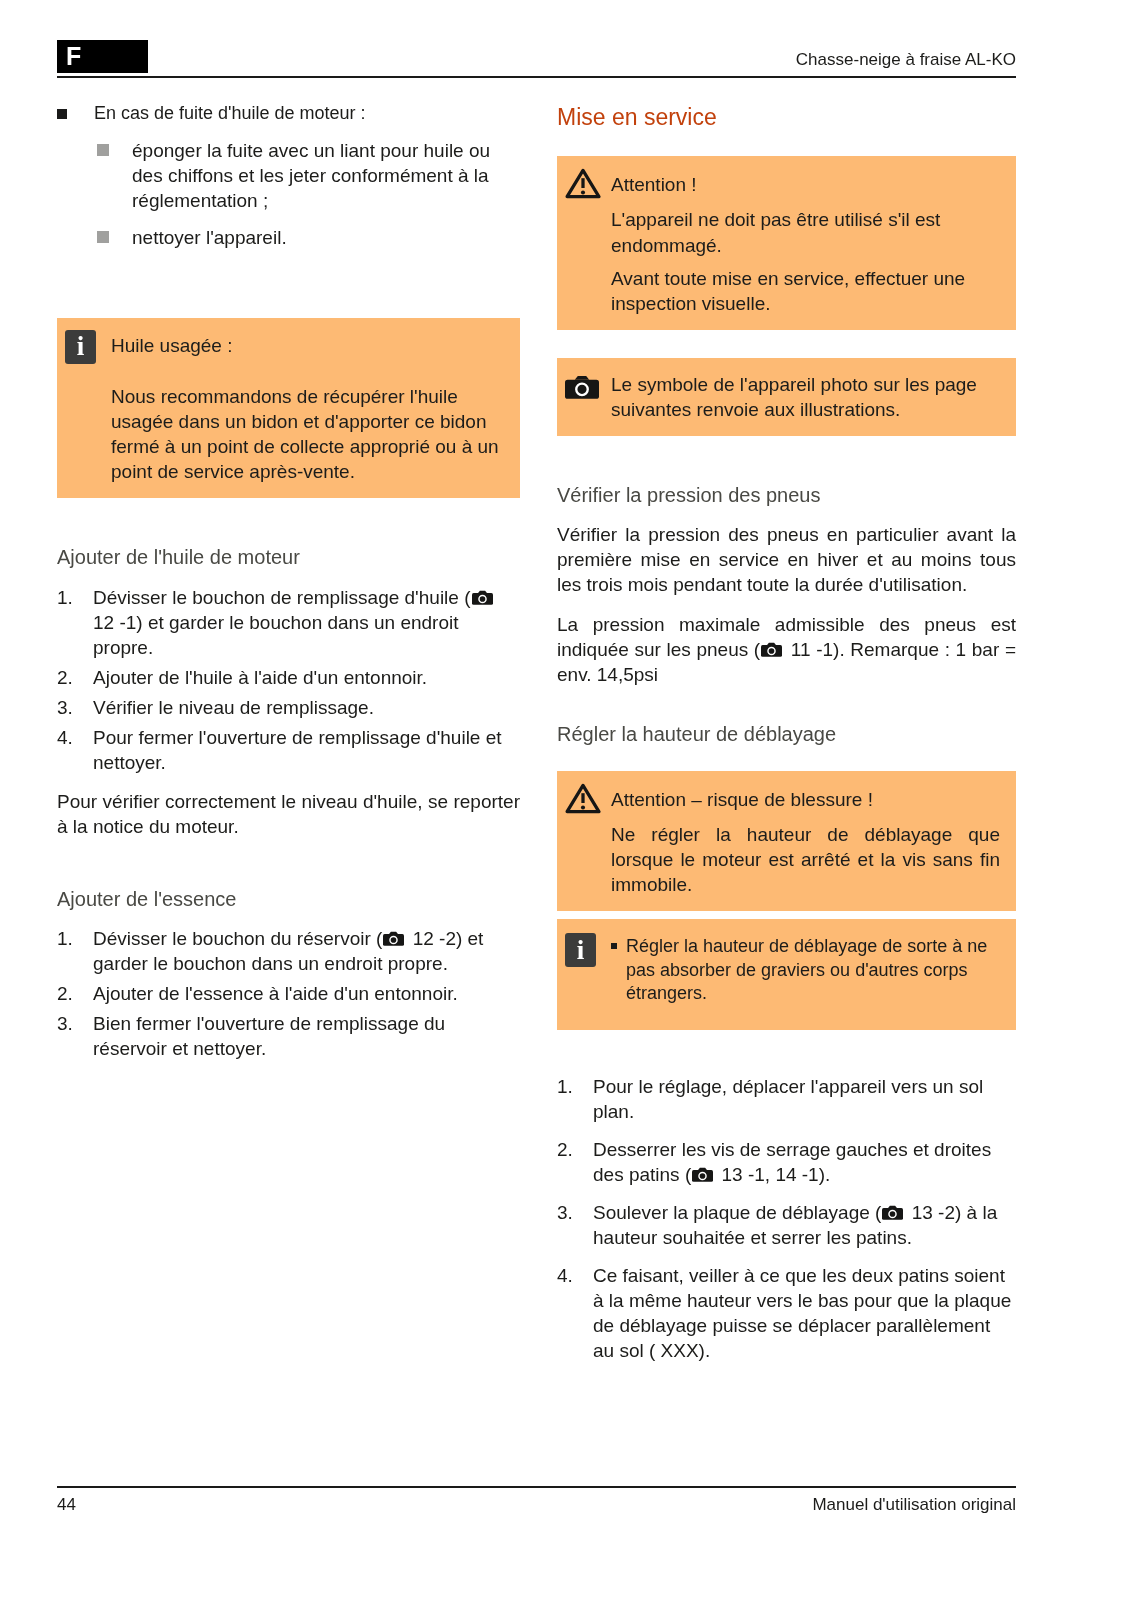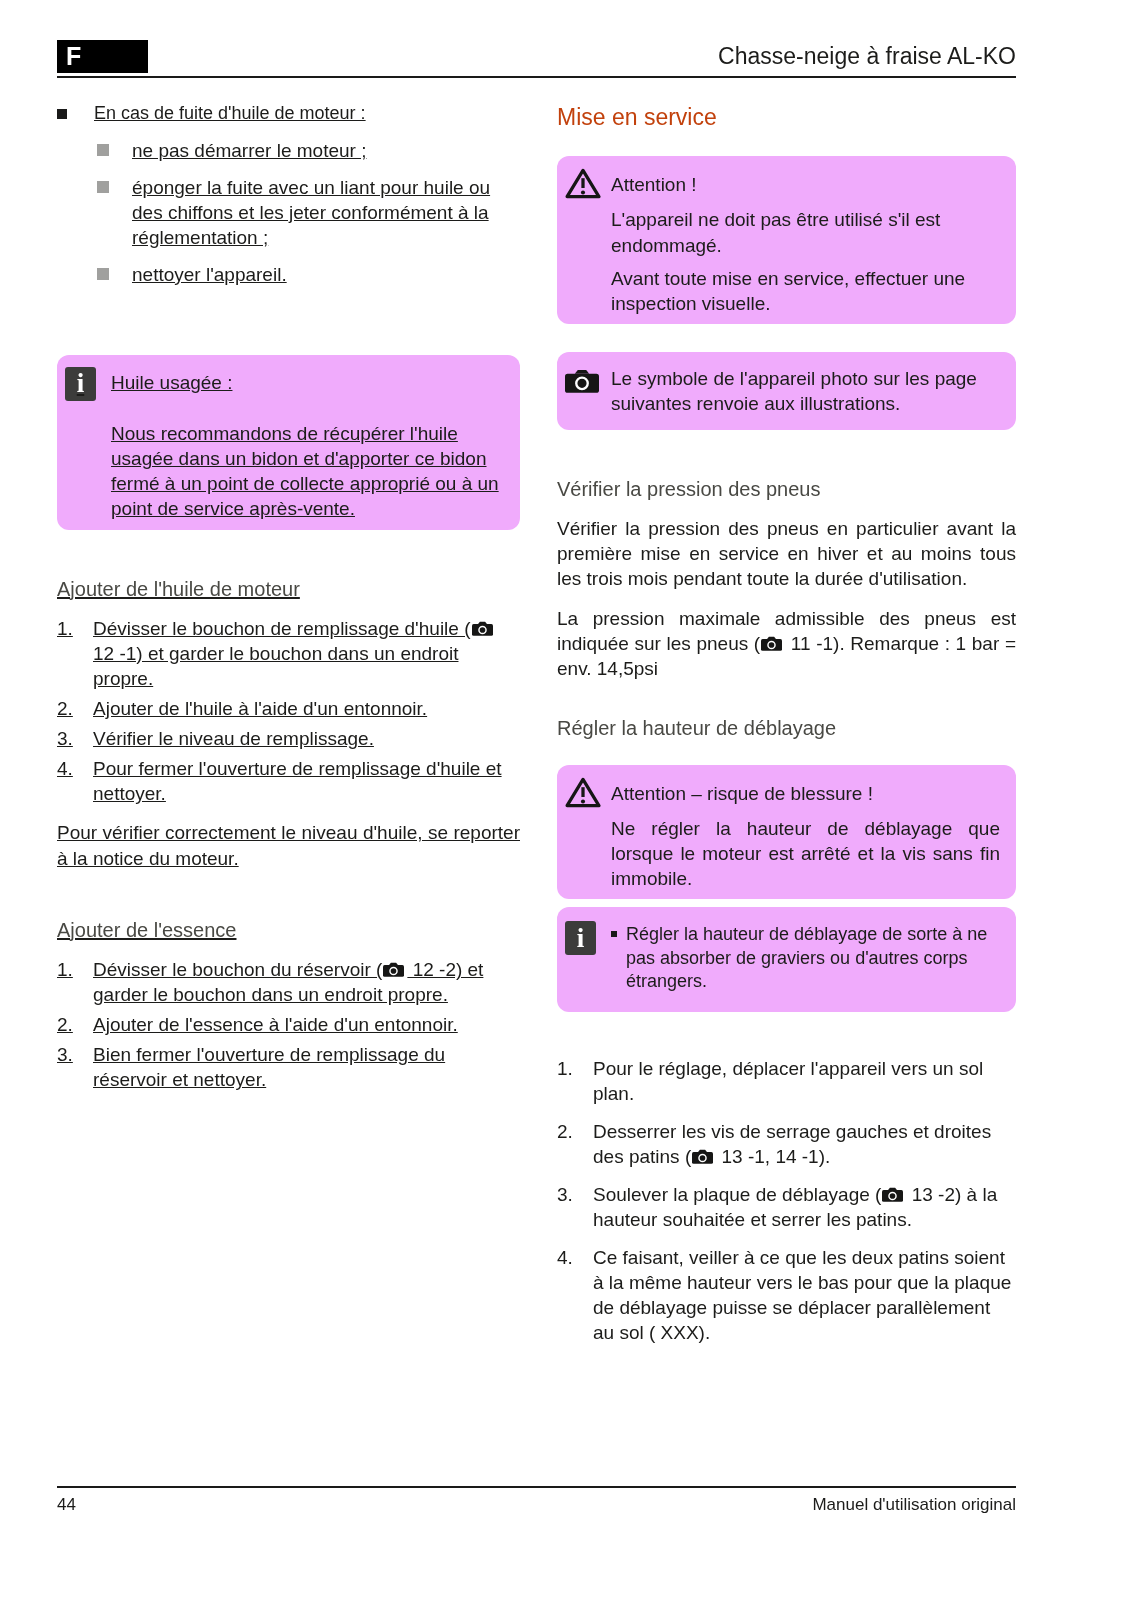--- a/index.html
+++ b/index.html
@@ -5,42 +5,42 @@
   * { margin:0; padding:0; box-sizing:border-box; }
   html,body { background:#ffffff; }
   body { font-family:"Liberation Sans", sans-serif; color:#1c1c1a; }
   .page { position:relative; width:1128px; height:1601px; background:#fff; overflow:hidden; margin:0 auto; }
   .inner { padding:40px 112px 0 57px; }
 
   
   .hdr { display:flex; justify-content:space-between; align-items:flex-end; }
   .lang-badge { width:91px; height:33px; background:#000; color:#fff; font-weight:bold;
                 font-size:25px; line-height:33px; padding-left:9px; }
-  .hdr-right { font-size:23px; padding-bottom:3px; }
+  .hdr-right { font-size:17px; padding-bottom:3px; }
   .hr { height:2px; background:#1a1a19; margin-top:3px; }
 
   
   .cols { display:flex; gap:37px; margin-top:24px; font-size:19px; line-height:1.32; }
-  .col-left  { width:463px;text-decoration:underline; }
+  .col-left  { width:463px; }
   .col-right { width:459px; }
 
   
   .li { display:flex; align-items:flex-start; }
   .li-text { flex:1 1 auto; min-width:0; }
   .m-num    { flex:0 0 36px; }
   .m-blacksq{ flex:0 0 10px; height:10px; background:#1a1a19; margin:7px 27px 0 0; }
   .m-graysq { flex:0 0 12px; height:12px; background:#a0a09e; margin:6px 23px 0 0; }
   .m-tinysq { flex:0 0 6px;  height:6px;  background:#1a1a19; margin:8px 9px 0 0; }
 
   .toplist .li-text { font-size:18px; }
   .sublist { margin-left:40px; margin-top:12px; }
   .sublist .li { margin-bottom:12px; }
 
   
-  .nbox { background:#f0abfc; display:grid; grid-template-columns:46px 1fr; padding:12px 16px 8px 8px;border-radius:12px; }
+  .nbox { background:#fdba74; display:grid; grid-template-columns:46px 1fr; padding:12px 16px 14px 8px; }
   .nbox-icon { grid-column:1; }
   .nbox-body { grid-column:2; }
   .nbox-title { padding-top:3px; }
   .info-icon { display:flex; align-items:center; justify-content:center; width:31px; height:34px;
                background:#3c3c3b; color:#fff; border-radius:3px;
                font-family:"Liberation Serif", serif; font-weight:bold; font-size:27px; }
   .warn-icon svg { display:block; }
 
   .oil-box { margin-top:68px; }
   .tinylist { margin-top:14px; }
@@ -97,24 +97,20 @@
       <section class="col-left">
         <div class="toplist">
             <div class="li">
               <span class="m-blacksq"></span>
               <span class="li-text">En cas de fuite d'huile de moteur :</span>
             </div>
           </div>
         <div class="sublist">
             <div class="li">
               <span class="m-graysq"></span>
-              <span class="li-text">ne pas démarrer le moteur ;</span>
-            </div>
-            <div class="li">
-              <span class="m-graysq"></span>
               <span class="li-text">éponger la fuite avec un liant pour huile ou des chiffons et les jeter conformément à la réglementation ;</span>
             </div>
             <div class="li">
               <span class="m-graysq"></span>
               <span class="li-text">nettoyer l'appareil.</span>
             </div>
           </div>
 
         <div class="nbox oil-box">
           <div class="nbox-icon">

